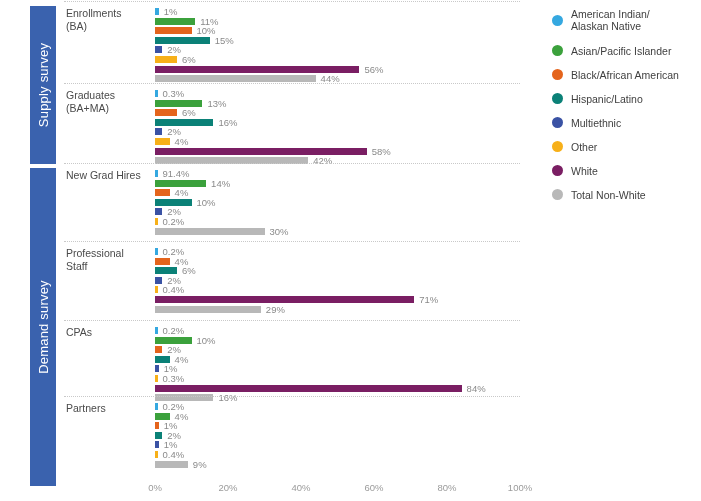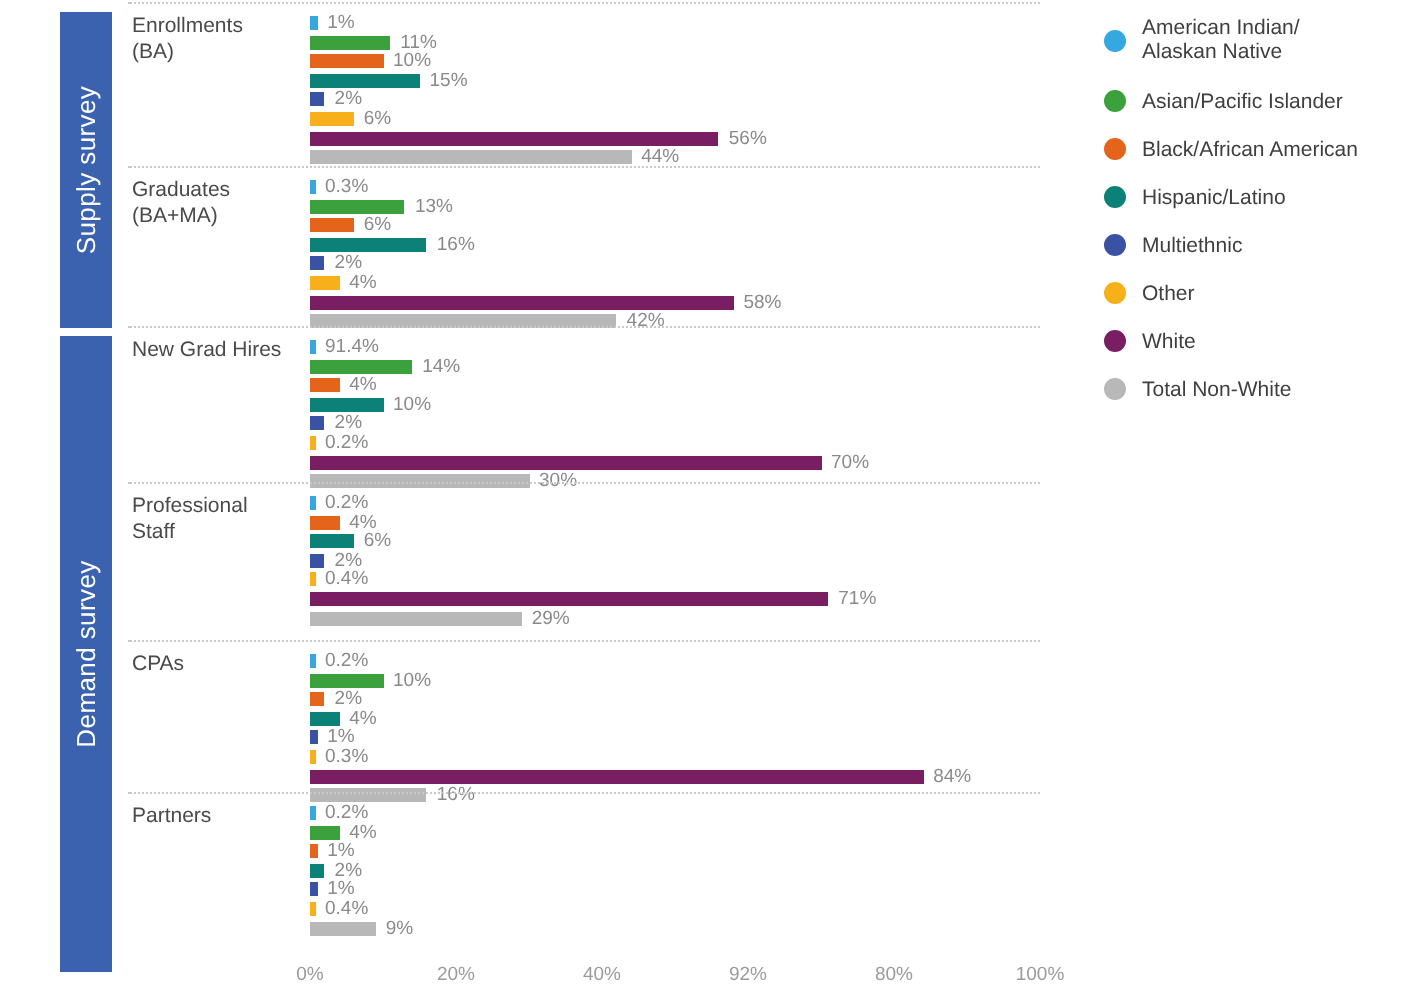--- a/index.html
+++ b/index.html
@@ -231,24 +231,20 @@
         </div>
         <div class="bar-row" style="height: 9.6px;">
           <div class="bar" style="width: 7.3px; background: rgb(58, 82, 164);"></div>
           <span class="bar-value" style="left: 12.3px;">2%</span>
         </div>
         <div class="bar-row" style="height: 9.6px;">
           <div class="bar" style="width: 2.5px; background: rgb(247, 176, 25);"></div>
           <span class="bar-value" style="left: 7.5px;">0.2%</span>
         </div>
         <div class="bar-row" style="height: 9.6px;">
-          <div class="bar" style="width: 255.5px; background: rgb(122, 30, 99);"></div>
-          <span class="bar-value" style="left: 260.5px;">70%</span>
-        </div>
-        <div class="bar-row" style="height: 9.6px;">
           <div class="bar" style="width: 109.5px; background: rgb(184, 184, 184);"></div>
           <span class="bar-value" style="left: 114.5px;">30%</span>
         </div>
       </div>
       <div class="group-sep" style="top: 241px;"></div>
       <div class="group-label" style="top: 247px;">Professional<br>Staff</div>
       <div class="bars" style="top: 248px;">
         <div class="bar-row" style="height: 9.6px;">
           <div class="bar" style="width: 2.5px; background: rgb(53, 168, 224);"></div>
           <span class="bar-value" style="left: 7.5px;">0.2%</span>
@@ -345,21 +341,21 @@
           <div class="bar" style="width: 32.85px; background: rgb(184, 184, 184);"></div>
           <span class="bar-value" style="left: 37.85px;">9%</span>
         </div>
       </div>
     </div>
 
   <div id="axis">
       <span class="tick" style="left: 0px;">0%</span>
       <span class="tick" style="left: 73px;">20%</span>
       <span class="tick" style="left: 146px;">40%</span>
-      <span class="tick" style="left: 219px;">92%</span>
+      <span class="tick" style="left: 219px;">60%</span>
       <span class="tick" style="left: 292px;">80%</span>
       <span class="tick" style="left: 365px;">100%</span>
     </div>
 
   <div id="legend">
       <div class="legend-item">
         <span class="legend-dot" style="background: rgb(53, 168, 224);"></span>
         <span class="legend-label">American Indian/
 Alaskan Native</span>
       </div>

